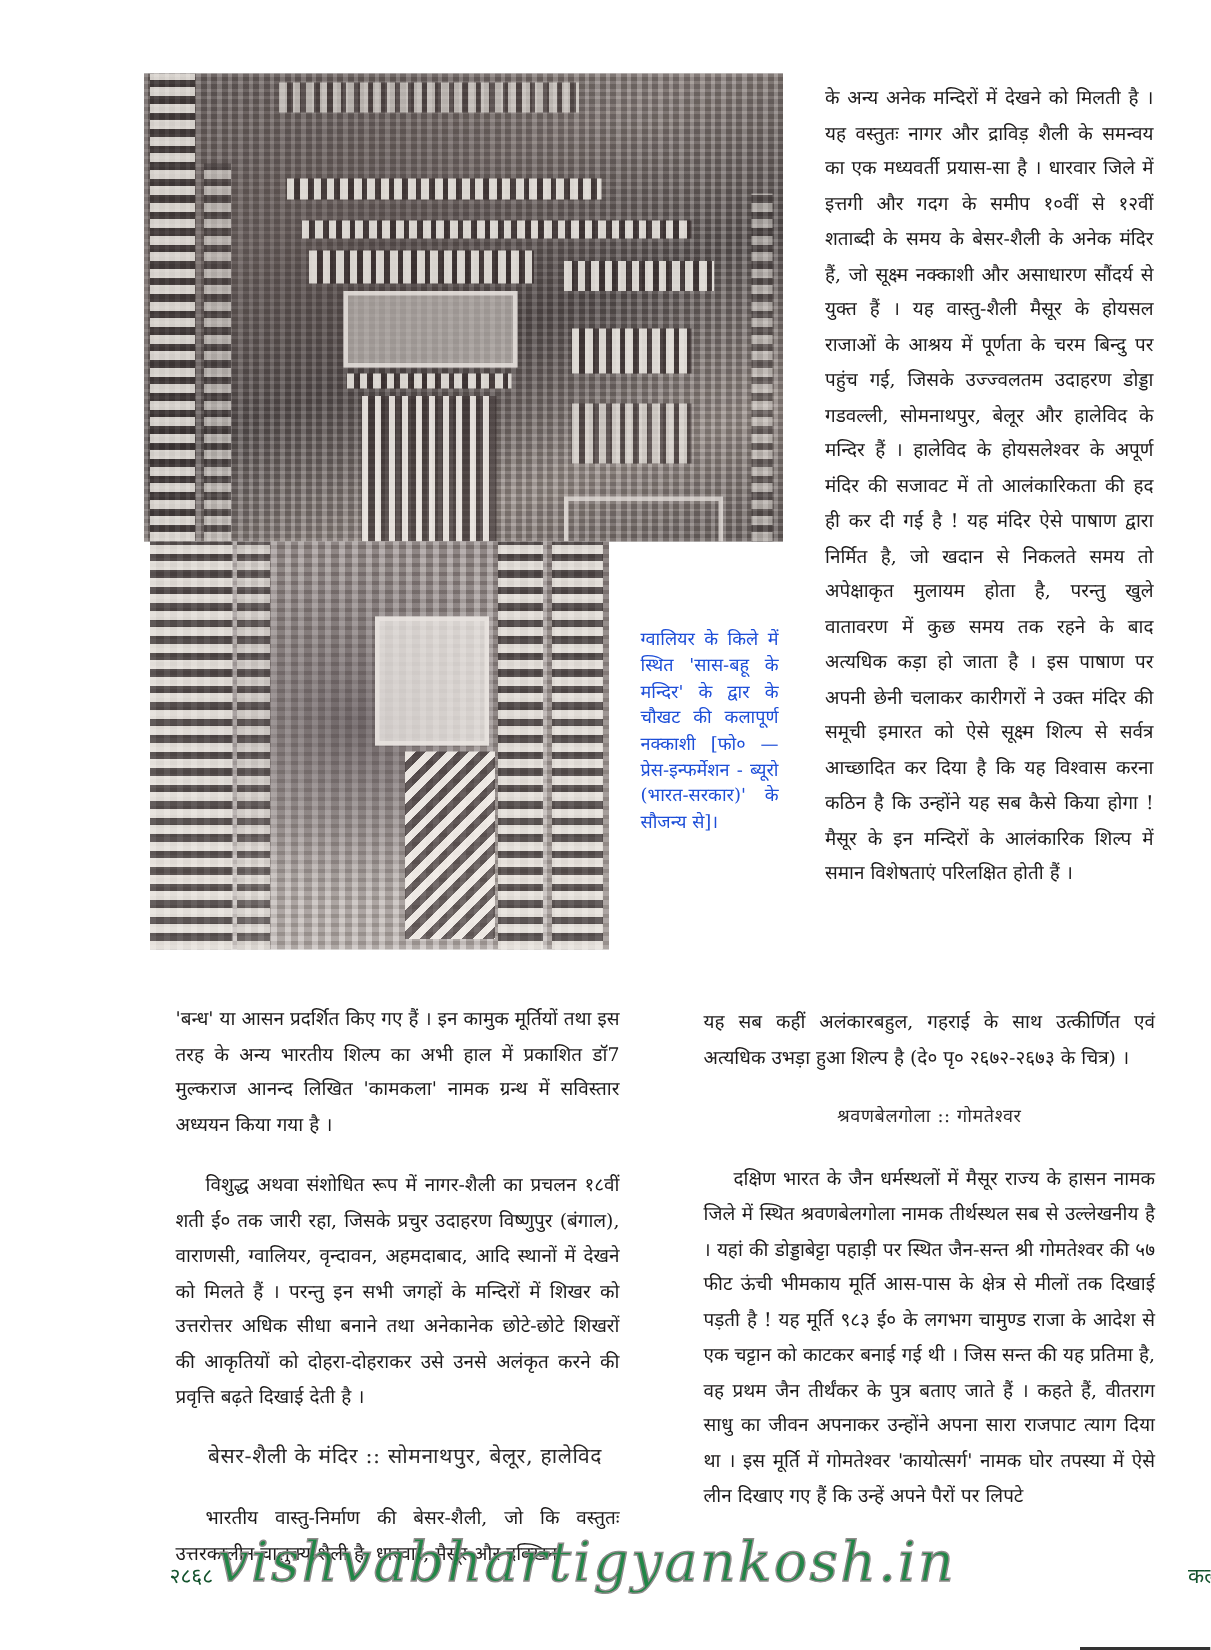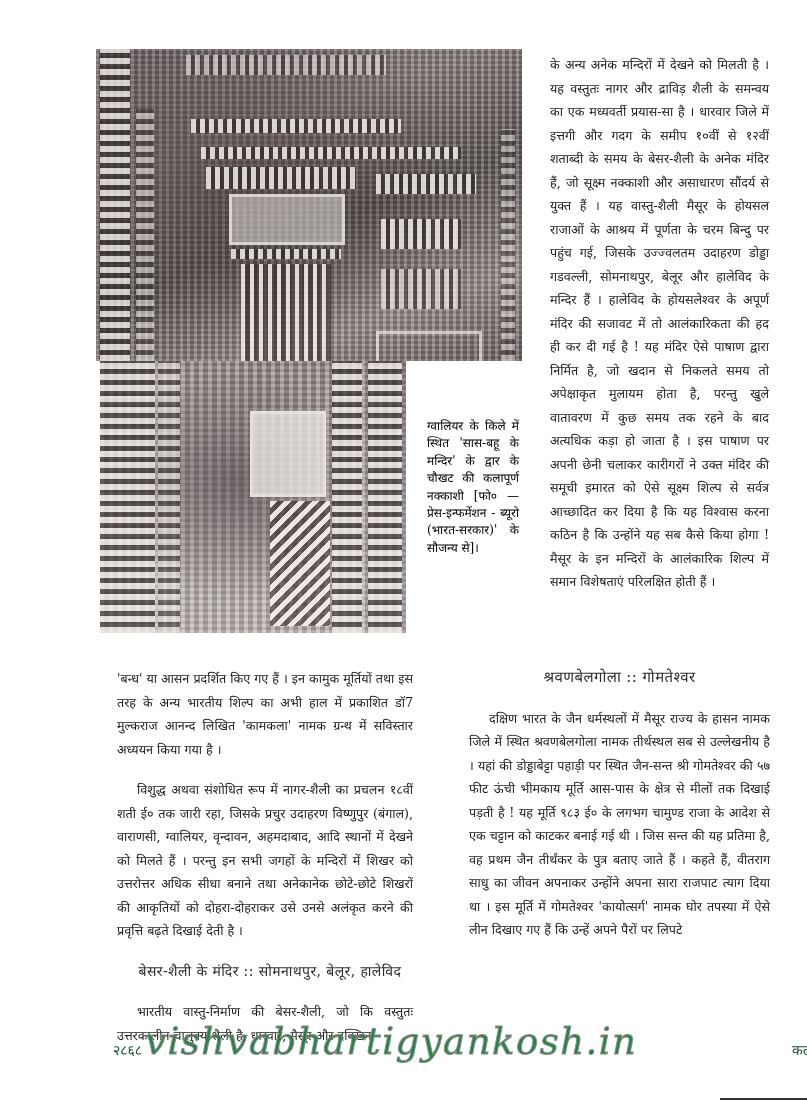--- a/index.html
+++ b/index.html
@@ -25,25 +25,25 @@
         repeating-linear-gradient(0deg, rgba(255,255,255,0.15) 0 3px, rgba(0,0,0,0.08) 3px 6px),
         linear-gradient(180deg, #8d8280 0%, #a79d99 50%, #b8afab 100%);
     }
     .carve { position: absolute; border: 3px solid rgba(235,230,225,0.75); }
     .band { position: absolute; background: repeating-linear-gradient(90deg, rgba(240,236,230,0.85) 0 5px, rgba(50,40,40,0.7) 5px 9px); }
     .vband { position: absolute; background: repeating-linear-gradient(0deg, rgba(240,236,230,0.8) 0 6px, rgba(45,38,38,0.65) 6px 11px); }
 
     .col { position: absolute; font-size: 12.6px; line-height: 23.5px; text-align: justify; }
     .col p { margin: 17px; }
     .col-right-top { left: 533px; top: 36px; width: 253px; }
-    .caption { position: absolute; left: 427px; top: 418px; width: 92px; font-size: 12px; line-height: 17.4px; text-align: justify; color: #000000; }
+    .caption { position: absolute; left: 427px; top: 418px; width: 92px; font-size: 12px; line-height: 17.4px; text-align: justify; color: #1d4ed8; }
     .col-left { left: 100px; top: 650px; width: 330px; }
     .col-right-bottom { left: 452px; top: 652px; width: 335px; }
     .indent { text-indent: 20px; }
-    .heading { font-size: 15px; text-align: center; margin: 14px 0 10px 0; letter-spacing: 0.4px; color: #2d2a2a; }
+    .heading { font-size: 12px; text-align: center; margin: 14px 0 10px 0; letter-spacing: 0.4px; color: #2d2a2a; }
     .col-left .heading { text-align: center; margin: 14px 0 8px 10px; font-size: 14px; }
     .col-left .para2 { margin-top: 8px; }
 
     .folio { position: absolute; top: 1040px; font-size: 14px; color: #14532d; }
     .folio-left { left: 113px; }
     .folio-right { left: 792px; }
     .watermark {
       position: absolute; left: 145px; top: 1020px; font-size: 37px; font-style: italic;
       font-family: "DejaVu Serif", serif; color: #15803d; letter-spacing: 1.5px;
       -webkit-text-stroke: 1px #8a8585; opacity: 0.95;
@@ -85,20 +85,21 @@
 </div>
 
 <div class="col col-left">
   <p>'बन्ध' या आसन प्रदर्शित किए गए हैं । इन कामुक मूर्तियों तथा इस तरह के अन्य भारतीय शिल्प का अभी हाल में प्रकाशित डॉ7 मुल्कराज आनन्द लिखित 'कामकला' नामक ग्रन्थ में सविस्तार अध्ययन किया गया है ।</p>
   <p class="indent para2">विशुद्ध अथवा संशोधित रूप में नागर-शैली का प्रचलन १८वीं शती ई० तक जारी रहा, जिसके प्रचुर उदाहरण विष्णुपुर (बंगाल), वाराणसी, ग्वालियर, वृन्दावन, अहमदाबाद, आदि स्थानों में देखने को मिलते हैं । परन्तु इन सभी जगहों के मन्दिरों में शिखर को उत्तरोत्तर अधिक सीधा बनाने तथा अनेकानेक छोटे-छोटे शिखरों की आकृतियों को दोहरा-दोहराकर उसे उनसे अलंकृत करने की प्रवृत्ति बढ़ते दिखाई देती है ।</p>
   <div class="heading">बेसर-शैली के मंदिर :: सोमनाथपुर, बेलूर, हालेविद</div>
   <p class="indent">भारतीय वास्तु-निर्माण की बेसर-शैली, जो कि वस्तुतः उत्तरकालीन चालुक्य-शैली है, धारवार, मैसूर और दक्खिन</p>
 </div>
 
 <div class="col col-right-bottom">
+  <p>यह सब कहीं अलंकारबहुल, गहराई के साथ उत्कीर्णित एवं अत्यधिक उभड़ा हुआ शिल्प है (दे० पृ० २६७२-२६७३ के चित्र) ।</p>
   <div class="heading">श्रवणबेलगोला :: गोमतेश्वर</div>
   <p class="indent">दक्षिण भारत के जैन धर्मस्थलों में मैसूर राज्य के हासन नामक जिले में स्थित श्रवणबेलगोला नामक तीर्थस्थल सब से उल्लेखनीय है । यहां की डोड्डाबेट्टा पहाड़ी पर स्थित जैन-सन्त श्री गोमतेश्वर की ५७ फीट ऊंची भीमकाय मूर्ति आस-पास के क्षेत्र से मीलों तक दिखाई पड़ती है ! यह मूर्ति ९८३ ई० के लगभग चामुण्ड राजा के आदेश से एक चट्टान को काटकर बनाई गई थी । जिस सन्त की यह प्रतिमा है, वह प्रथम जैन तीर्थंकर के पुत्र बताए जाते हैं । कहते हैं, वीतराग साधु का जीवन अपनाकर उन्होंने अपना सारा राजपाट त्याग दिया था । इस मूर्ति में गोमतेश्वर 'कायोत्सर्ग' नामक घोर तपस्या में ऐसे लीन दिखाए गए हैं कि उन्हें अपने पैरों पर लिपटे</p>
 </div>
 
 <div class="folio folio-left">२८६८</div>
 <div class="watermark">vishvabhartigyankosh.in</div>
 <div class="folio folio-right">कला</div>
 <div class="page-shadow"></div>
 
 </body></html>

